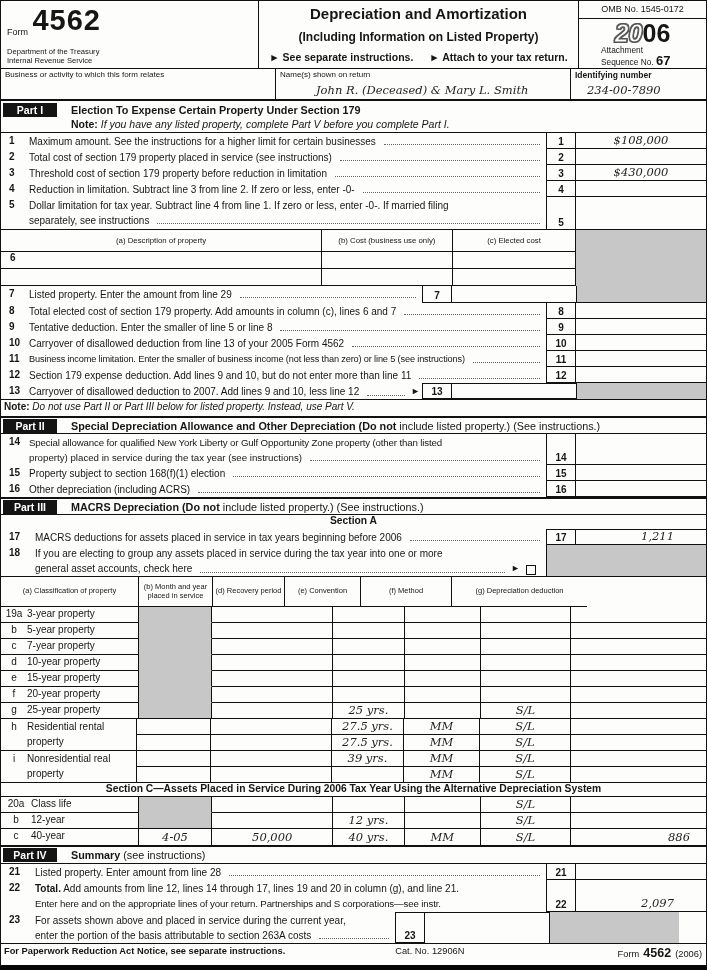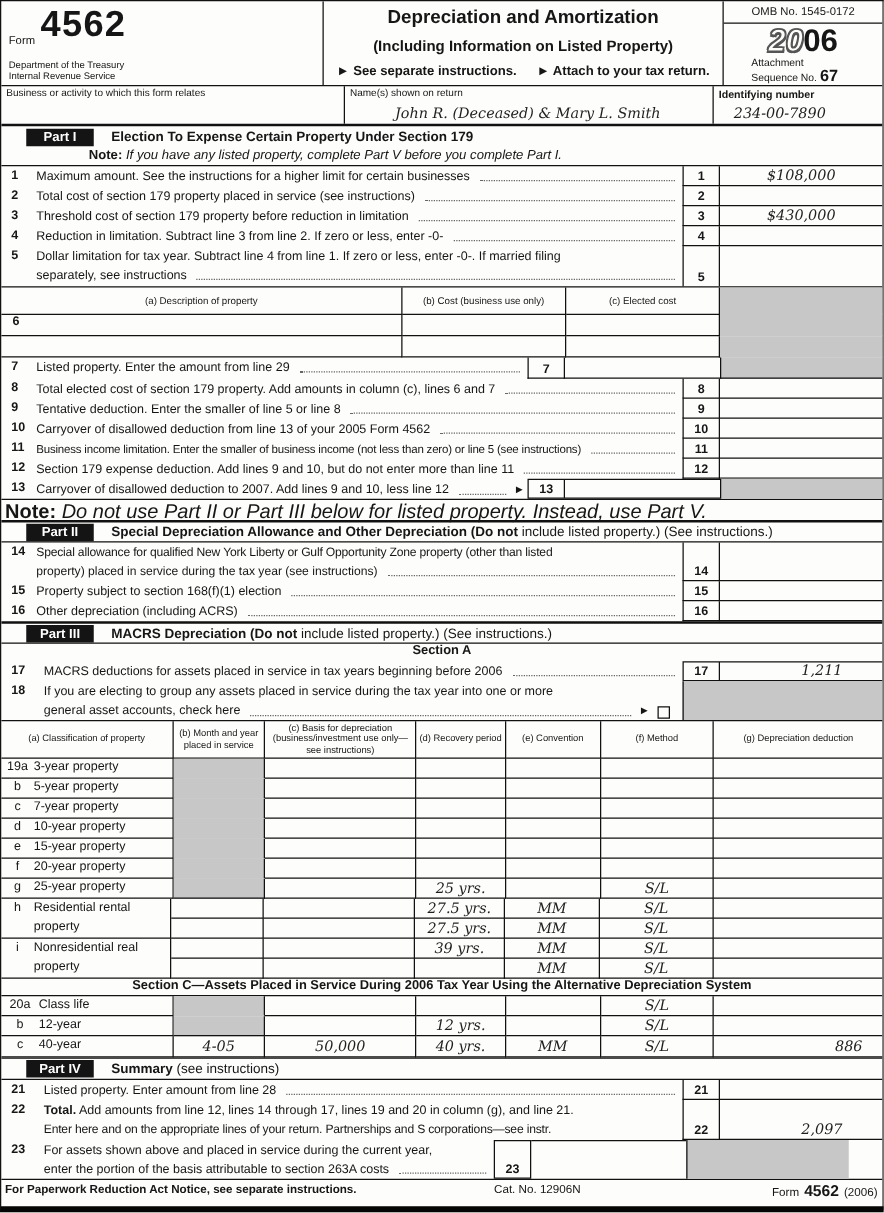--- a/index.html
+++ b/index.html
@@ -28,21 +28,21 @@
   
   .idrow{display:flex;height:32px;border-bottom:2px solid #111;box-sizing:border-box}
   .idcell{box-sizing:border-box;padding:1px 4px;font-size:8px;display:flex;flex-direction:column;justify-content:space-between}
   .idname{width:295px;border-right:1px solid #111}
   .idbiz{width:275px;border-right:1px solid #111}
   .idnum{flex:1}
   .idval{padding-left:36px;padding-bottom:1px}
   
   .pbar{display:flex;align-items:center;border-bottom:1px solid #111;height:18px;box-sizing:border-box}
   .pbar2{border-top:2px solid #111}
-  .pbadge{background:#141414;color:#fff;font-weight:bold;font-size:10.5px;width:54px;text-align:center;padding:1px 0;margin:1px 0 1px 20px}
+  .pbadge{background:#141414;color:#fff;font-weight:bold;font-size:10.5px;width:54px;text-align:center;padding:1px 0;margin:1px 0 1px 2px}
   .ptitle{font-size:10.8px;margin-left:14px;white-space:nowrap}
   .p1wrap{border-bottom:1px solid #111}
   .p1note{font-size:10.5px;margin-left:70px;padding:0 0 2px}
   
   .line{display:flex;font-size:10px;box-sizing:border-box}
   .h1{height:16px}.h15{height:17px}.h2{height:32px}.h2b{height:31px}
   .ln{width:28px;box-sizing:border-box;padding:2px 0 0 8px;font-weight:bold;flex:none}
   .ltcol{flex:1;display:flex;flex-direction:column;line-height:15px;padding-top:1px;min-width:0}
   .trow{display:flex}
   .lt{white-space:nowrap}
@@ -62,21 +62,21 @@
   .t6{box-sizing:border-box}
   .t6row{display:flex;box-sizing:border-box}
   .t6cell{box-sizing:border-box;border-right:1px solid #111;border-bottom:1px solid #111;text-align:center}
   .t6a{width:322px}.t6b{width:131px}.t6c{width:124px}
   .t6grey{width:130px;background:#c7c7c7;border-bottom:1px solid #c7c7c7;box-sizing:border-box}
   .t6h .t6cell{font-size:7.8px;display:flex;align-items:center;justify-content:center}
   .t6h{height:22px}
   .t6r{height:17px}
   .num6{font-weight:bold;font-size:10px;text-align:left;padding-left:9px}
   
-  .noteline{font-size:16px;height:16px;box-sizing:border-box;padding:1px 0 0 3px}
+  .noteline{font-size:10px;height:16px;box-sizing:border-box;padding:1px 0 0 3px}
   
   .sectitle{text-align:center;font-weight:bold;font-size:10.3px;height:14px;box-sizing:border-box}
   .secb{border-bottom:1px solid #111;height:14px}
   
   .mt{box-sizing:border-box;font-size:10px}
   .mtr{display:flex;box-sizing:border-box}
   .mtd{box-sizing:border-box;border-right:1px solid #111;border-bottom:1px solid #111;text-align:center;display:flex;align-items:flex-end;justify-content:center;padding-bottom:1px}
   .ca{width:138px;justify-content:flex-start;text-align:left;align-items:flex-start;padding-top:1px}
   .cb{width:74px}.cc{width:121px}.cd{width:72px}.ce{width:76px}.cf{width:91px}.cg{width:135px;border-right:none}
   .mth{height:30px}
@@ -420,21 +420,20 @@
         </div>
     </div>
     <span style="width:160px;flex:none;background:#c7c7c7;border-left:1px solid #111;box-sizing:border-box"></span>
   </div>
 
 
   <div class="mt">
     <div class="mtr mth">
       <div class="mtd ca" style="align-items:center;justify-content:center;text-align:center">(a) Classification of property</div>
       <div class="mtd cb">(b) Month and year placed in service</div>
-      <div class="mtd cc">(c) Basis for depreciation (business/investment use only—see instructions)</div>
       <div class="mtd cd">(d) Recovery period</div>
       <div class="mtd ce">(e) Convention</div>
       <div class="mtd cf">(f) Method</div>
       <div class="mtd cg">(g) Depreciation deduction</div>
     </div>
 
     <div class="mtr mrow">
       <div class="mtd ca">
           <span class="rn">19a</span>
           <span>3-year property</span>

